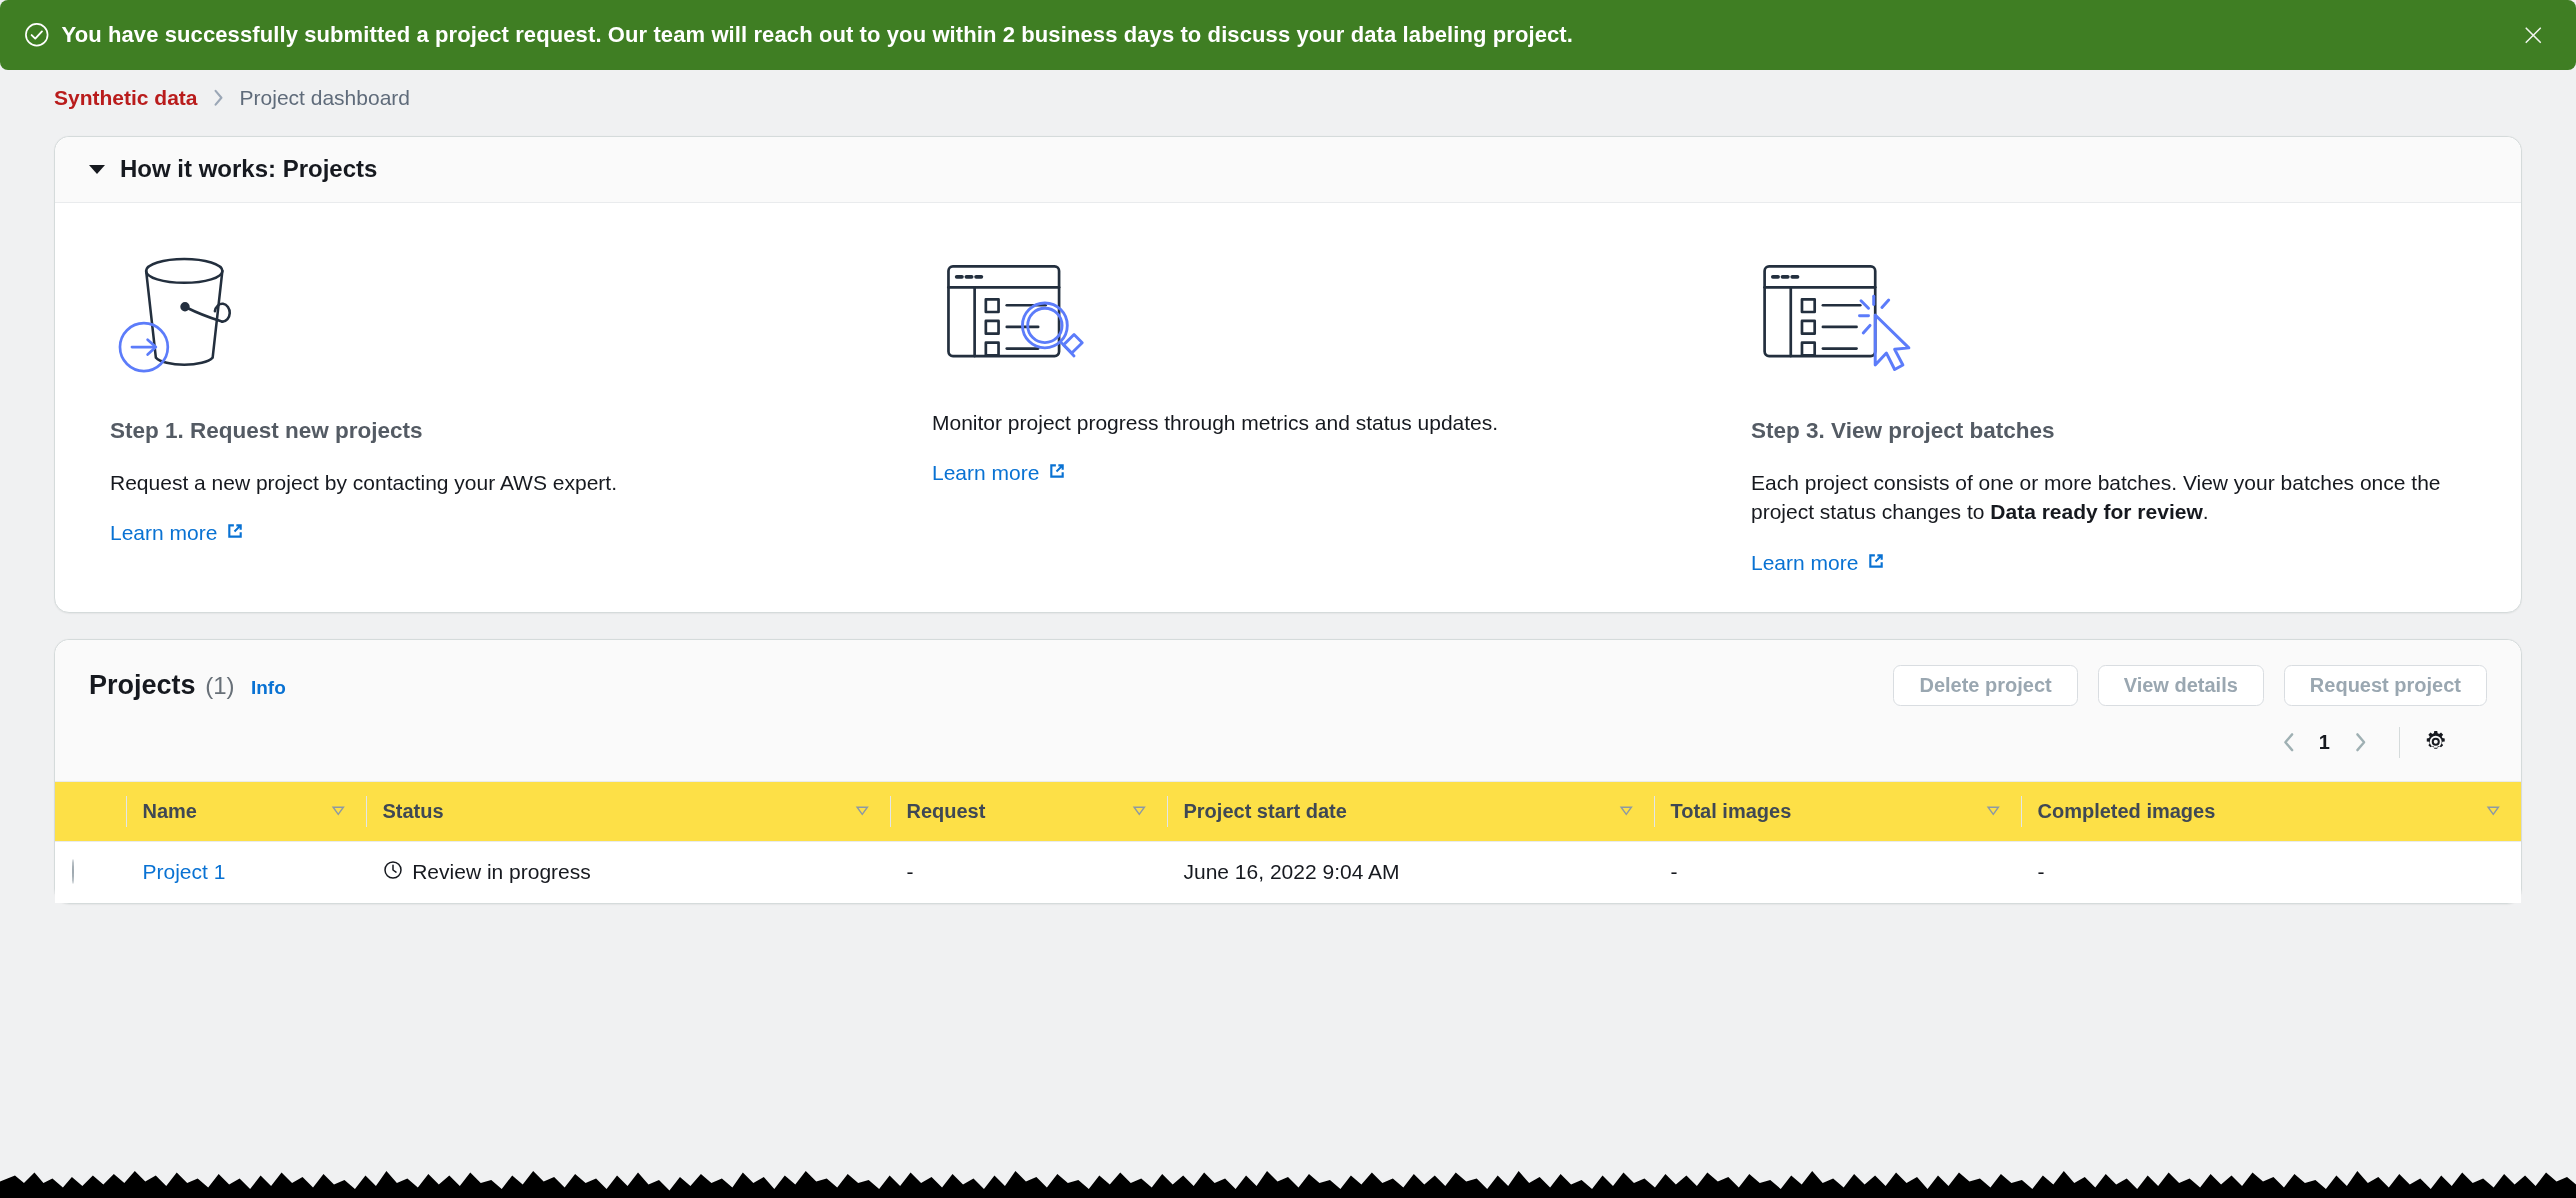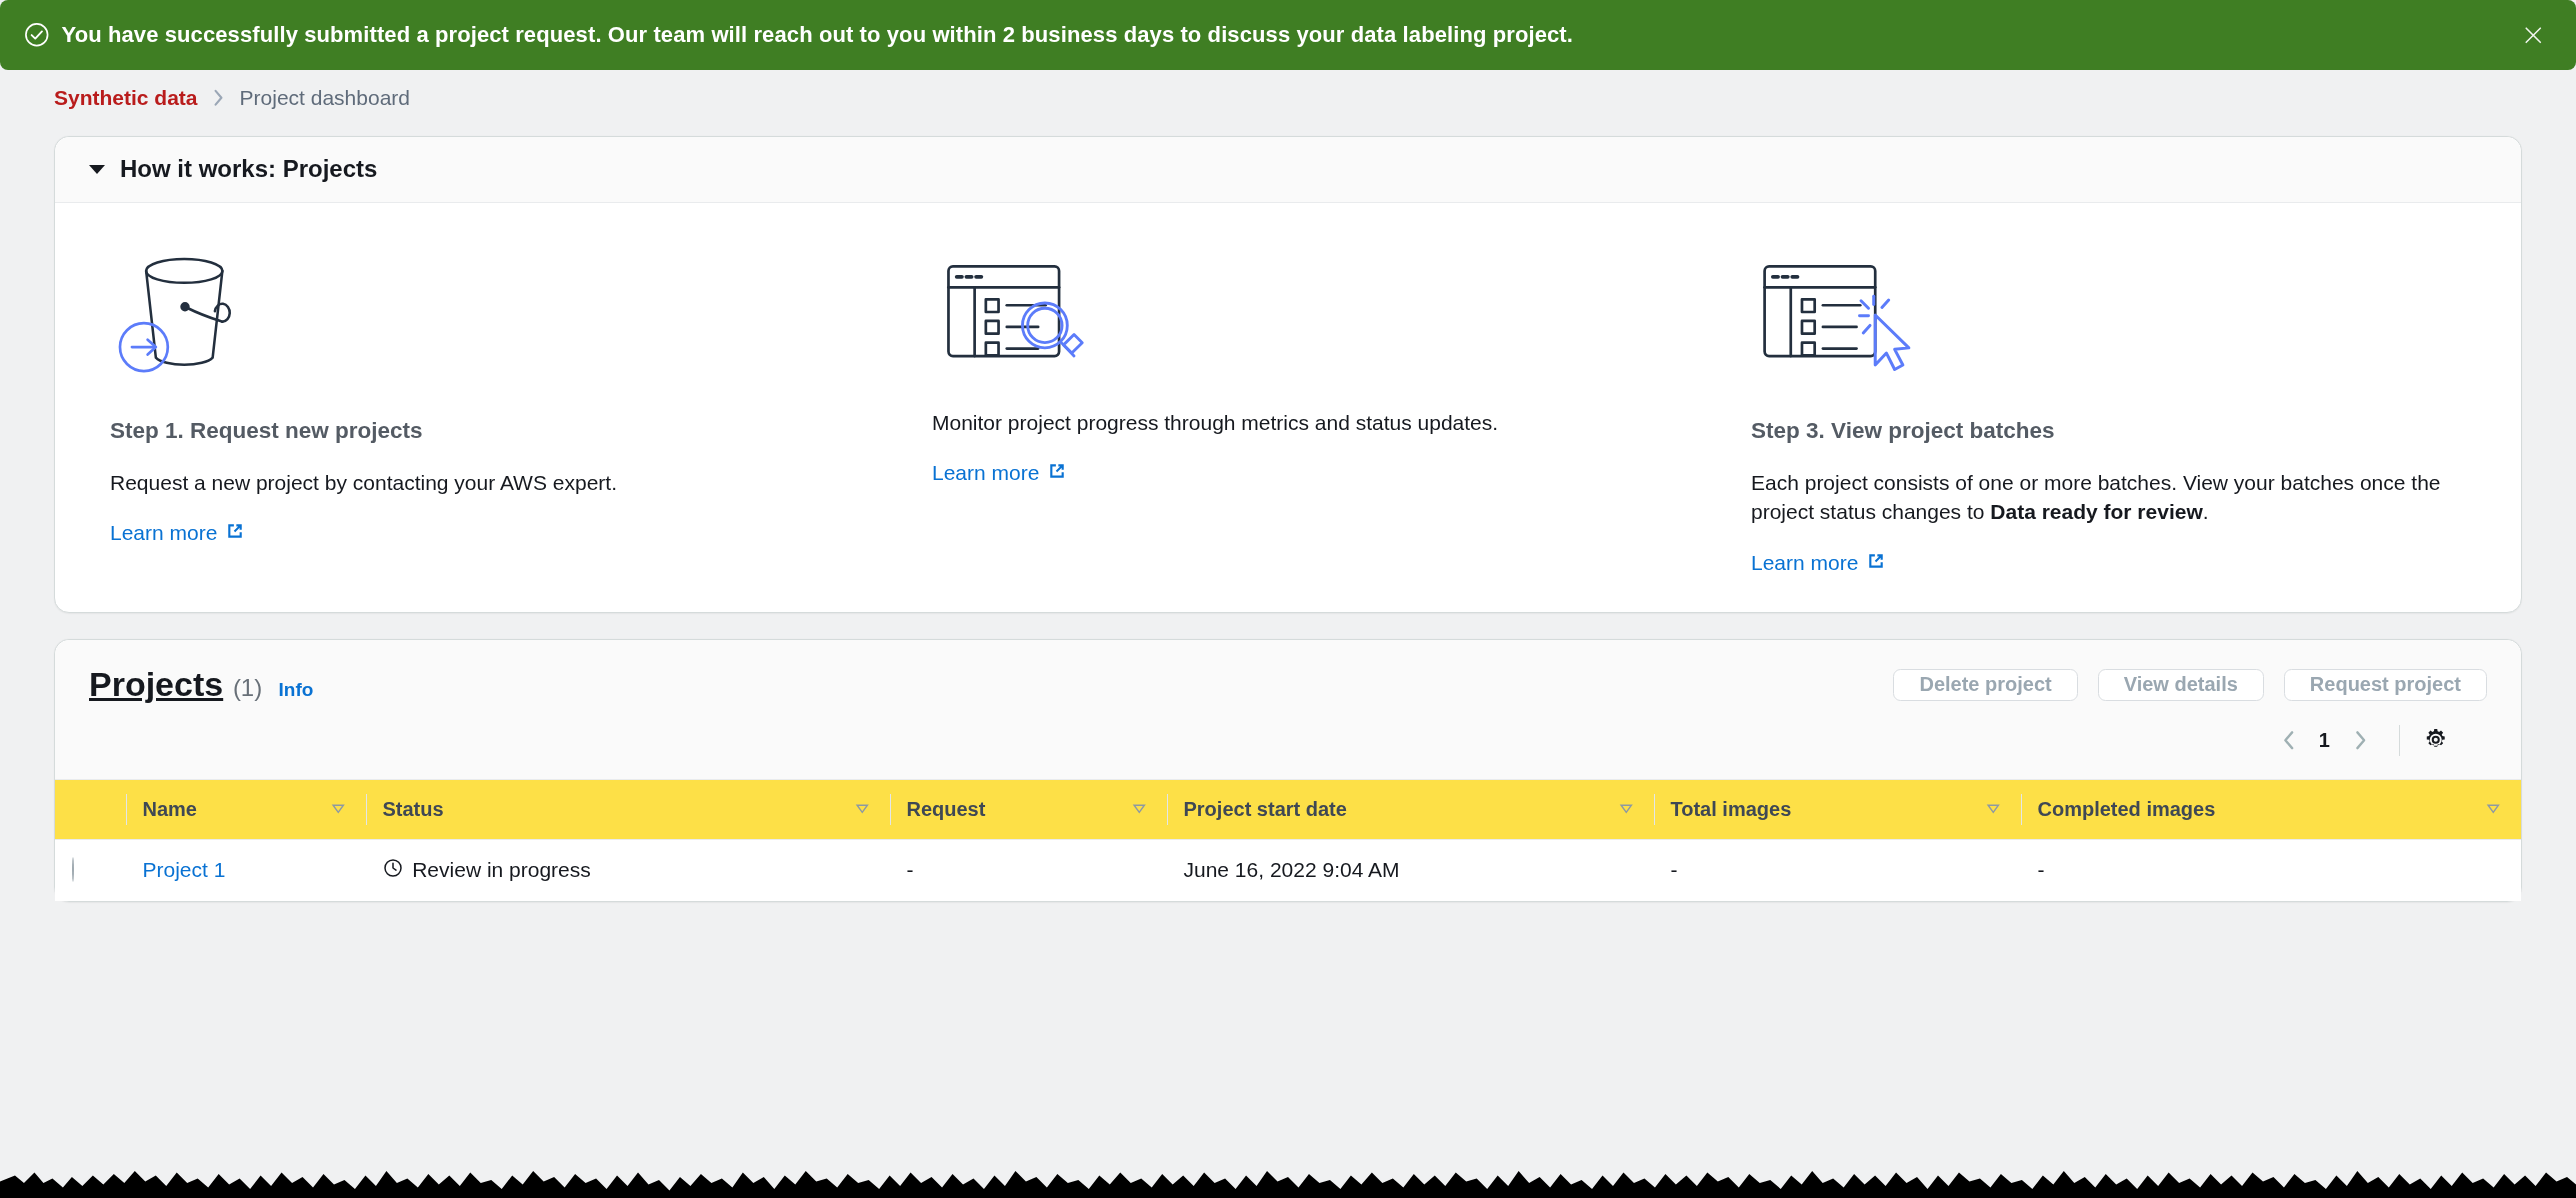--- a/index.html
+++ b/index.html
@@ -110,27 +110,27 @@
   .projects { margin-top: 25.5px; }
   .projects-head {
     background: #fafafa;
     border-radius: 15px 15px 0 0;
     padding: 25.5px 34px 0 34px;
   }
   .projects-head-row {
     display: flex; align-items: center; justify-content: space-between;
   }
   .projects-title-wrap { display: flex; align-items: baseline; gap: 9.7px; }
-  .projects-title { font-size: 34px; font-weight: 700; color: #16191f; text-decoration: underline; }
+  .projects-title { font-size: 27px; font-weight: 700; color: #16191f; }
   .projects-count { font-size: 24px; color: #687078; }
   .info-link { font-size: 19px; color: #0972d3; font-weight: 700; cursor: pointer; margin-left: 6.7px; }
 
   .btn-row { display: flex; gap: 20px; }
   .btn {
-    height: 32px;
+    height: 41px;
     padding: 0 25px;
     border: 0.7px solid #d9dde1;
     border-radius: 7.5px;
     background: #ffffff;
     color: #9aa7b1;
     font-size: 20px;
     font-weight: 700;
     display: flex; align-items: center; justify-content: center;
     cursor: default;
     font-family: "Liberation Sans", sans-serif;

